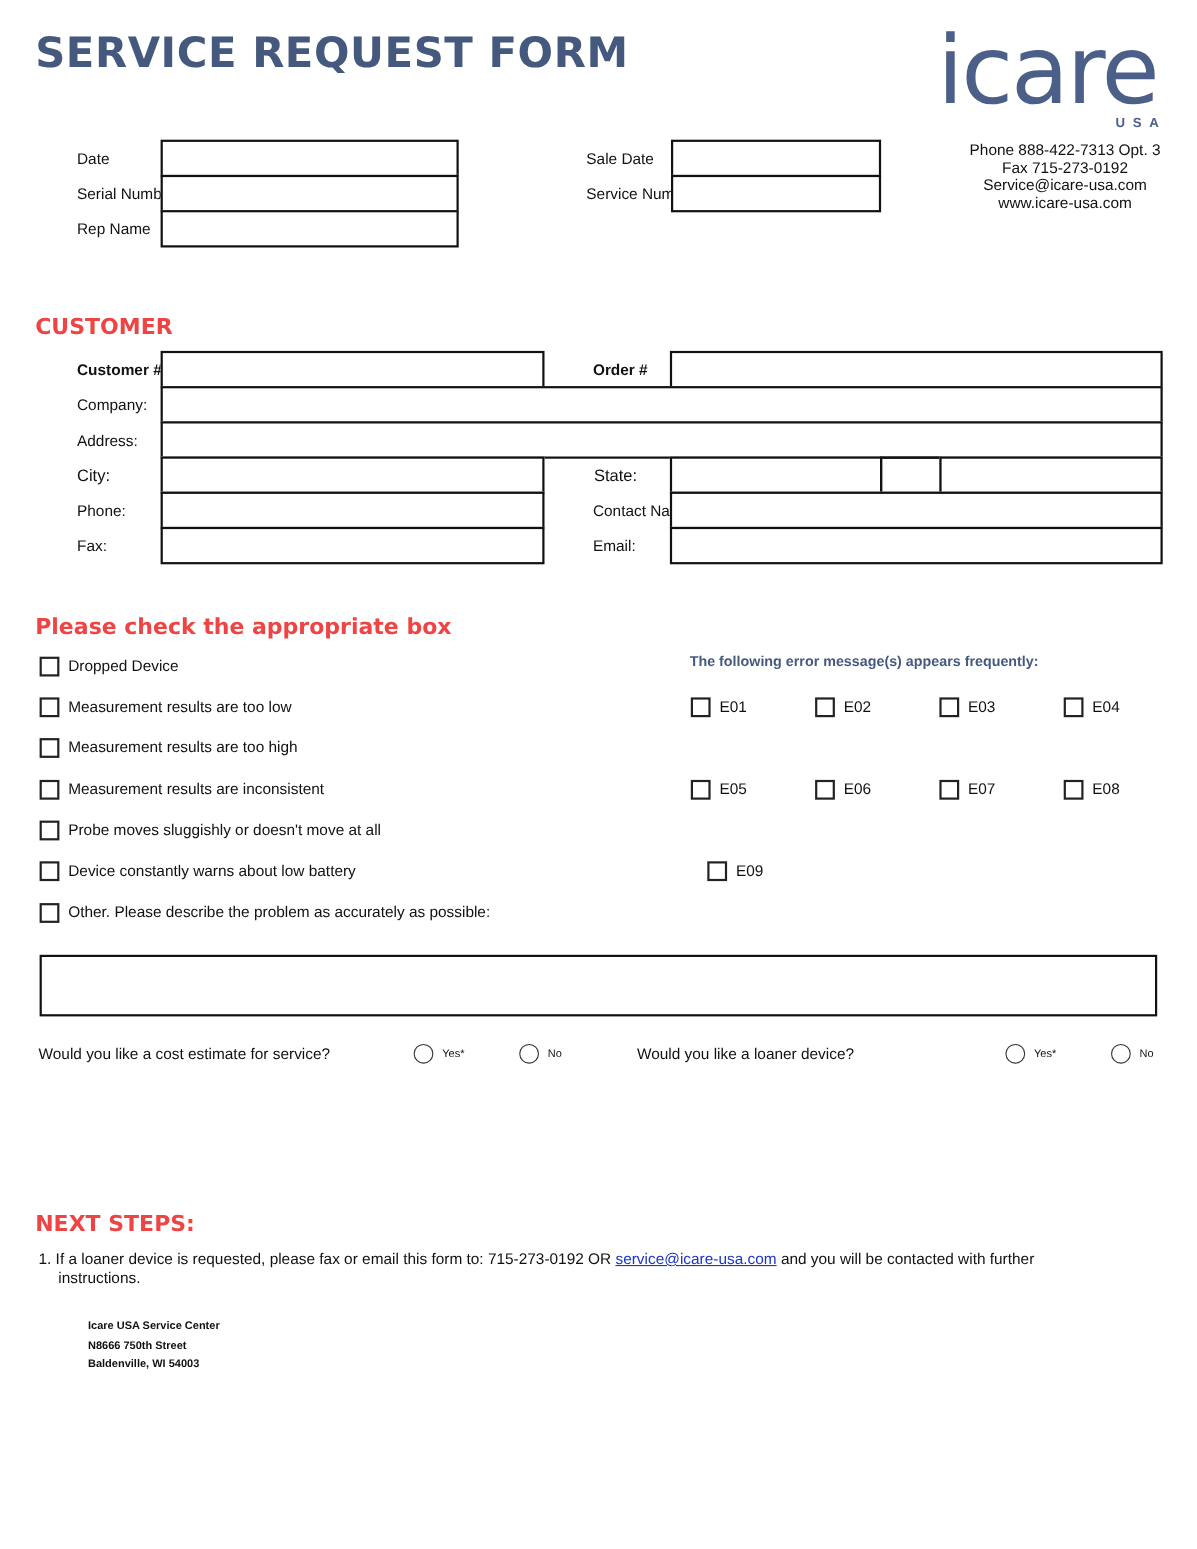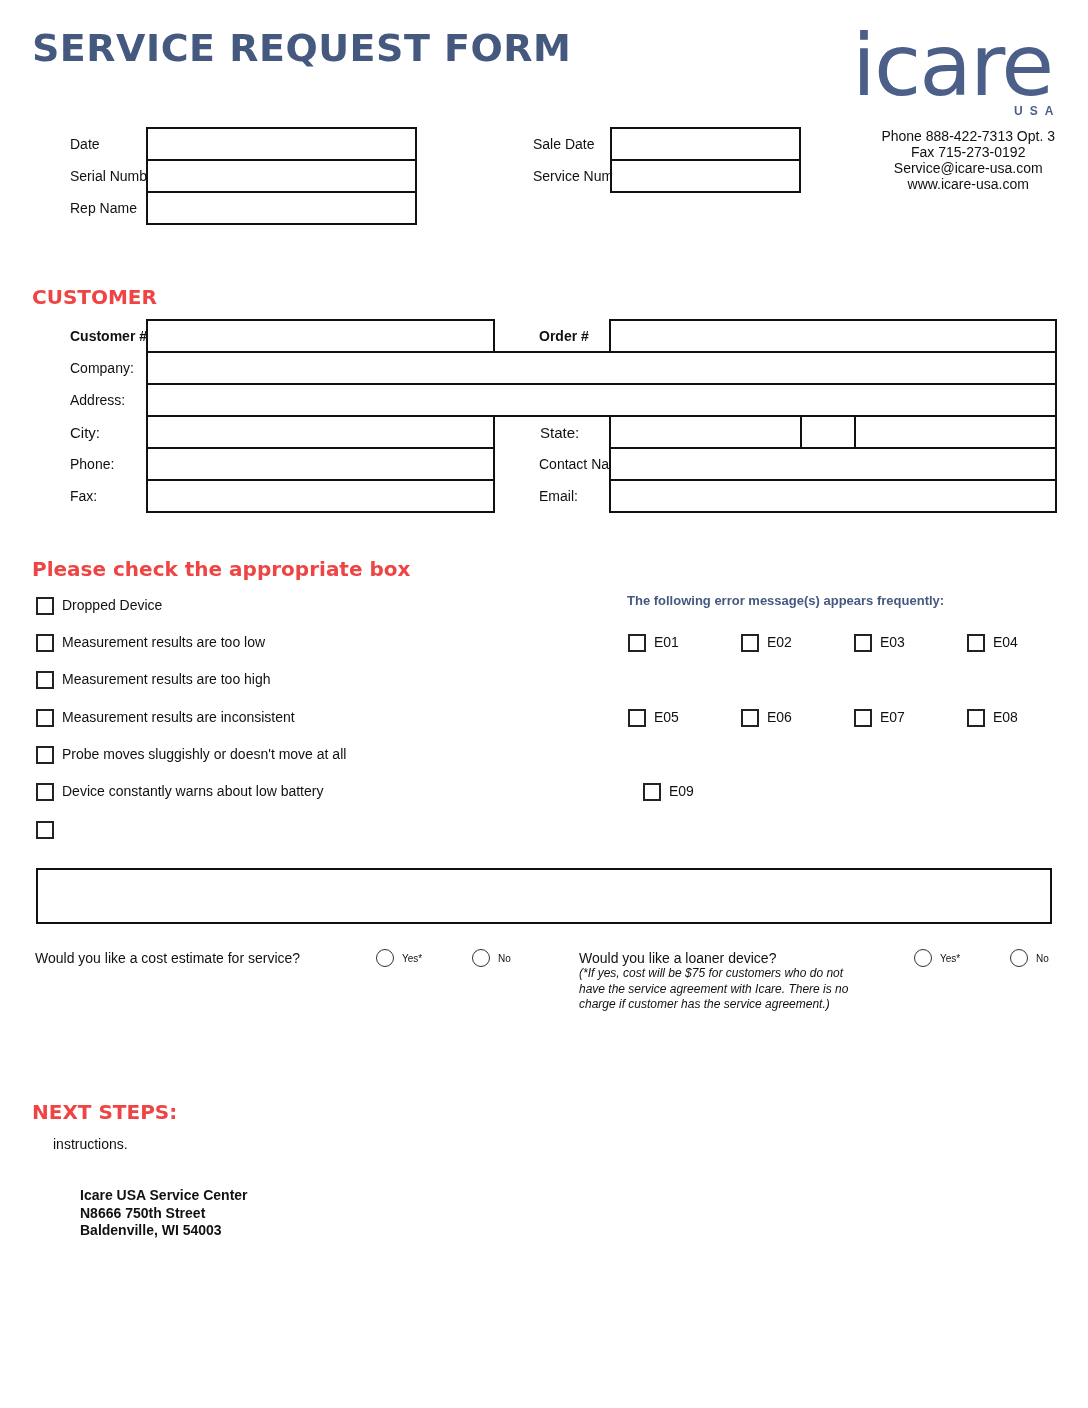--- a/index.html
+++ b/index.html
@@ -14,21 +14,21 @@
   .section-h { font-size: 20px; font-weight: bold; color: #ef4444; font-family: "DejaVu Sans", sans-serif; }
   .bold { font-weight: bold; }
   .cb { width: 18px; height: 18px; border: 2px solid #222; box-sizing: border-box; background: #fff; }
   .cb-item { display: flex; align-items: flex-start; gap: 8px; font-size: 14px; }
   .err-h { font-size: 13px; font-weight: bold; color: #45597f; }
   .radio { width: 18px; height: 18px; border: 1.5px solid #333; border-radius: 50%; box-sizing: border-box; background: #fff; display: inline-block; }
   .r-item { display: flex; align-items: center; gap: 8px; font-size: 10px; margin-left: 20px; }
   .note { font-size: 12px; font-style: italic; line-height: 15.5px; }
   .steps { font-size: 14px; line-height: 17px; }
   .link { color: #1a35c8; text-decoration: underline; }
-  .addr { font-size: 14px; font-weight: bold; line-height: 17.5px; }
+  .addr { font-size: 10px; font-weight: bold; line-height: 17.5px; margin-top: 10px; }
 </style>
 </head>
 <body>
 
 <div class="abs title">SERVICE REQUEST FORM</div>
 <div class="abs logo">icare</div>
 <div class="abs logo-usa">USA</div>
 <div class="abs contact">
   <div>Phone 888-422-7313 Opt. 3</div>
   <div>Fax 715-273-0192</div>
@@ -100,20 +100,21 @@
 <div class="abs cb-item" style="left:36px;top:746px">
     <span class="cb"></span>
     <span>Probe moves sluggishly or doesn't move at all</span>
   </div>
 <div class="abs cb-item" style="left:36px;top:783px">
     <span class="cb"></span>
     <span>Device constantly warns about low battery</span>
   </div>
 <div class="abs cb-item" style="left:36px;top:821px">
     <span class="cb"></span>
+    <span>Other. Please describe the problem as accurately as possible:</span>
   </div>
 
 <div class="abs err-h" style="left:627px;top:593px">The following error message(s) appears frequently:</div>
 
 <div class="abs cb-item" style="left:628px;top:634px">
     <span class="cb"></span>
     <span>E01</span>
   </div>
 <div class="abs cb-item" style="left:741px;top:634px">
     <span class="cb"></span>
@@ -157,36 +158,32 @@
     <span class="radio"></span>
     <span>Yes*</span>
   </div>
 <div class="abs r-item" style="left:452px;top:949px">
     <span class="radio"></span>
     <span>No</span>
   </div>
 
 <div class="abs" style="left:579px;top:950px;width:320px">
   <div style="font-size:14px">Would you like a loaner device?</div>
-  <div class="note">
-    <div>(*If yes, cost will be $75 for customers who do not</div>
-    <div>have the service agreement with Icare.  There is no</div>
-    <div>charge if customer has the service agreement.)</div>
-  </div>
 </div>
 <div class="abs r-item" style="left:894px;top:949px">
     <span class="radio"></span>
     <span>Yes*</span>
   </div>
 <div class="abs r-item" style="left:990px;top:949px">
     <span class="radio"></span>
     <span>No</span>
   </div>
 
 <div class="abs section-h" style="left:32px;top:1100px">NEXT STEPS:</div>
 <div class="abs steps" style="left:35px;top:1136px;width:1030px">
+  <div><span>1.  If a loaner device is requested, please fax or email this form to:  715-273-0192 OR </span><span class="link">service@icare-usa.com</span><span> and you will be contacted with further</span></div>
   <div style="padding-left:18px">instructions.</div>
 </div>
 <div class="abs addr" style="left:80px;top:1187px">
   <div>Icare USA Service Center</div>
   <div>N8666 750th Street</div>
   <div>Baldenville, WI 54003</div>
 </div>
 
 </body></html>

